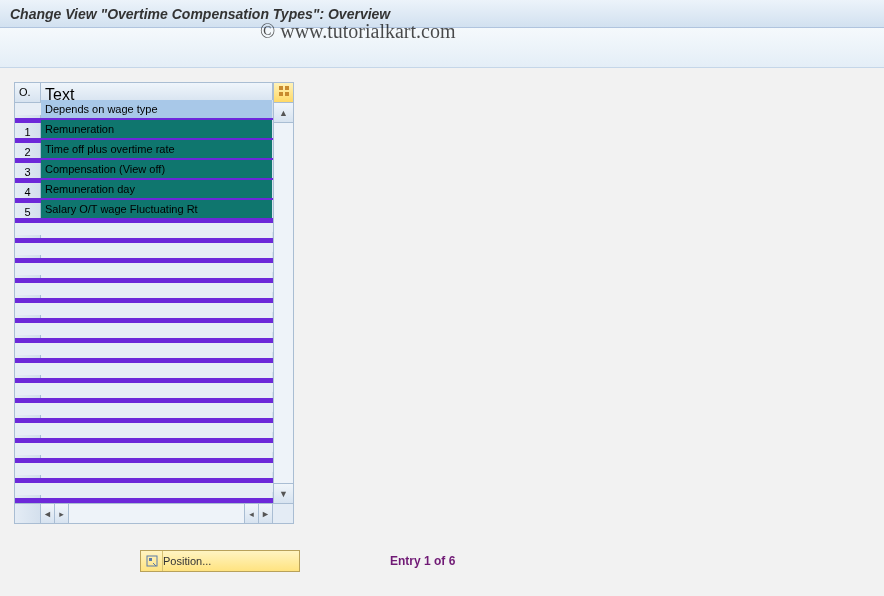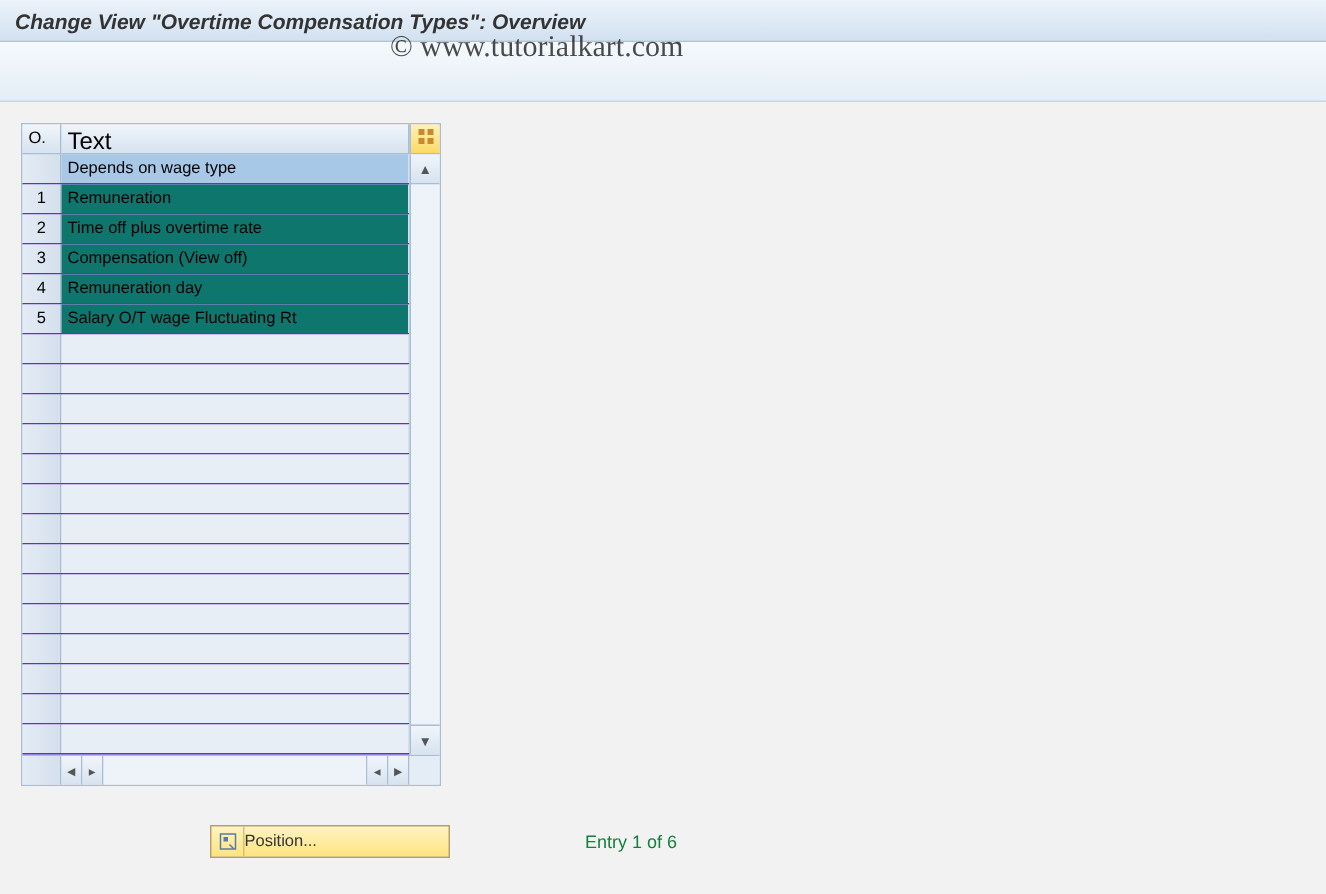--- a/index.html
+++ b/index.html
@@ -85,21 +85,22 @@
     }
     .table-body {
       display: flex;
     }
     .rows-area {
       flex: 1;
     }
     .table-row {
       display: flex;
       height: 20px;
-      border-bottom: 1px solid #6d28d9;
+      border-bottom: 5px solid #6d28d9;
+      align-items: flex-end;
     }
     .row-marker {
       width: 26px;
       background: linear-gradient(to right, #e4ecf5, #d4e0ed);
       border-right: 1px solid #a9bdd3;
       text-align: center;
       padding-top: 3px;
       font-size: 11px;
     }
     .row-text {
@@ -197,21 +198,22 @@
       font-size: 10px;
     }
     .position-label {
       flex: 1;
       text-align: left;
       font-size: 11px;
       color: #333;
     }
     .entry-text {
       font-size: 12px;
-      color: #15803d;
+      color: #701a75;
+      font-weight: bold;
     }
     .settings-icon svg {
       width: 12px;
       height: 12px;
     }
   </style>
 </head>
 <body>
 
 <div class="header-bar">

